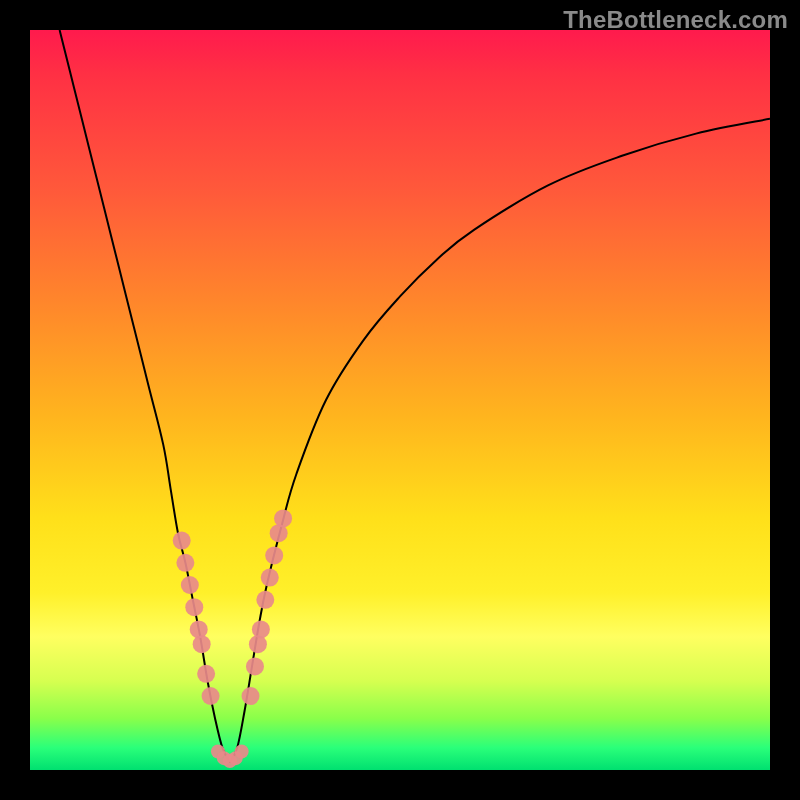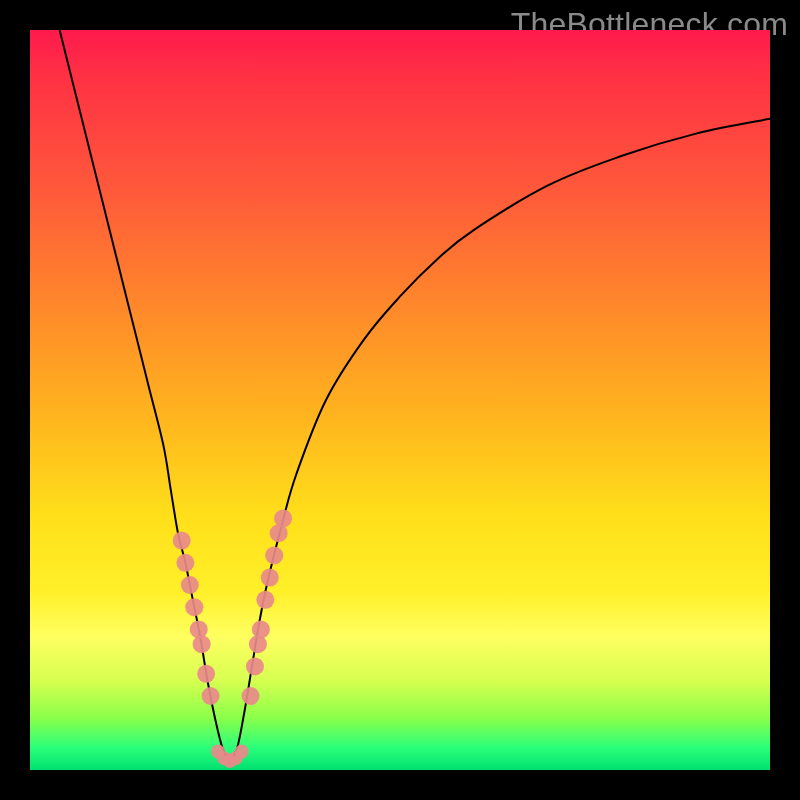--- a/index.html
+++ b/index.html
@@ -46,22 +46,22 @@
     top: 0;
     width: 740px;
     height: 740px;
     pointer-events: none;
   }
   .watermark {
     position: absolute;
     top: 6px;
     right: 12px;
     color: #8a8a8a;
-    font-size: 32px;
-    font-weight: 400;
+    font-size: 24px;
+    font-weight: 700;
     letter-spacing: 0.2px;
     user-select: none;
   }
 </style>
 </head>
 <body>
 
 <div class="frame">
   <div class="watermark">TheBottleneck.com</div>
   <div class="plot-area">

